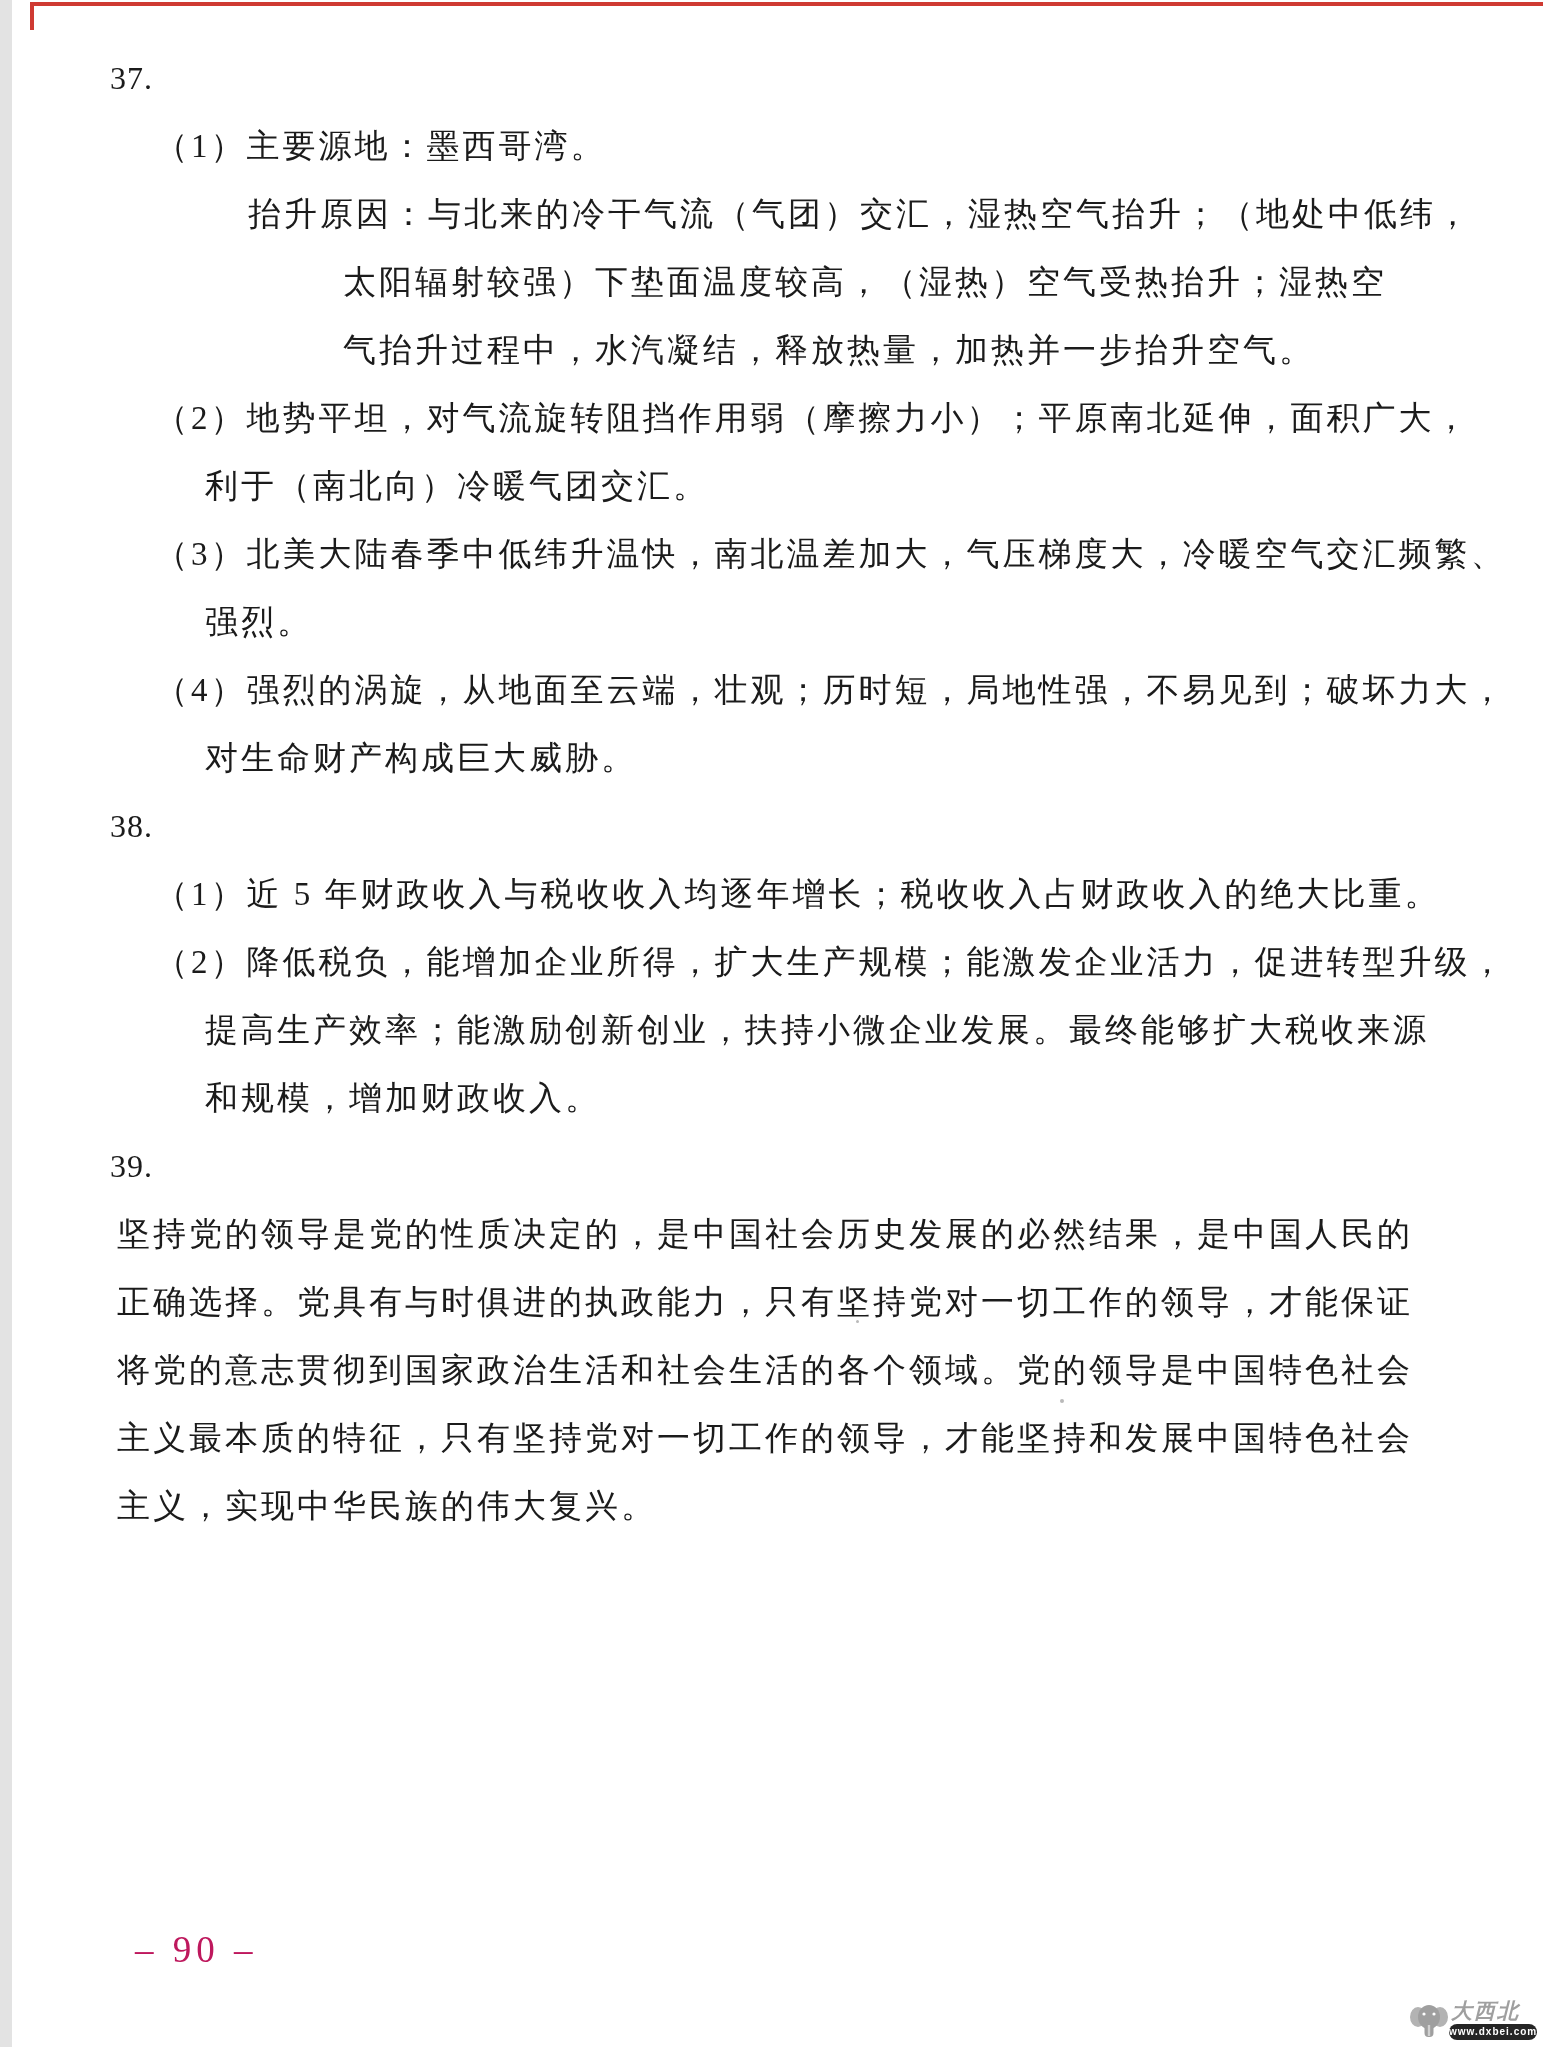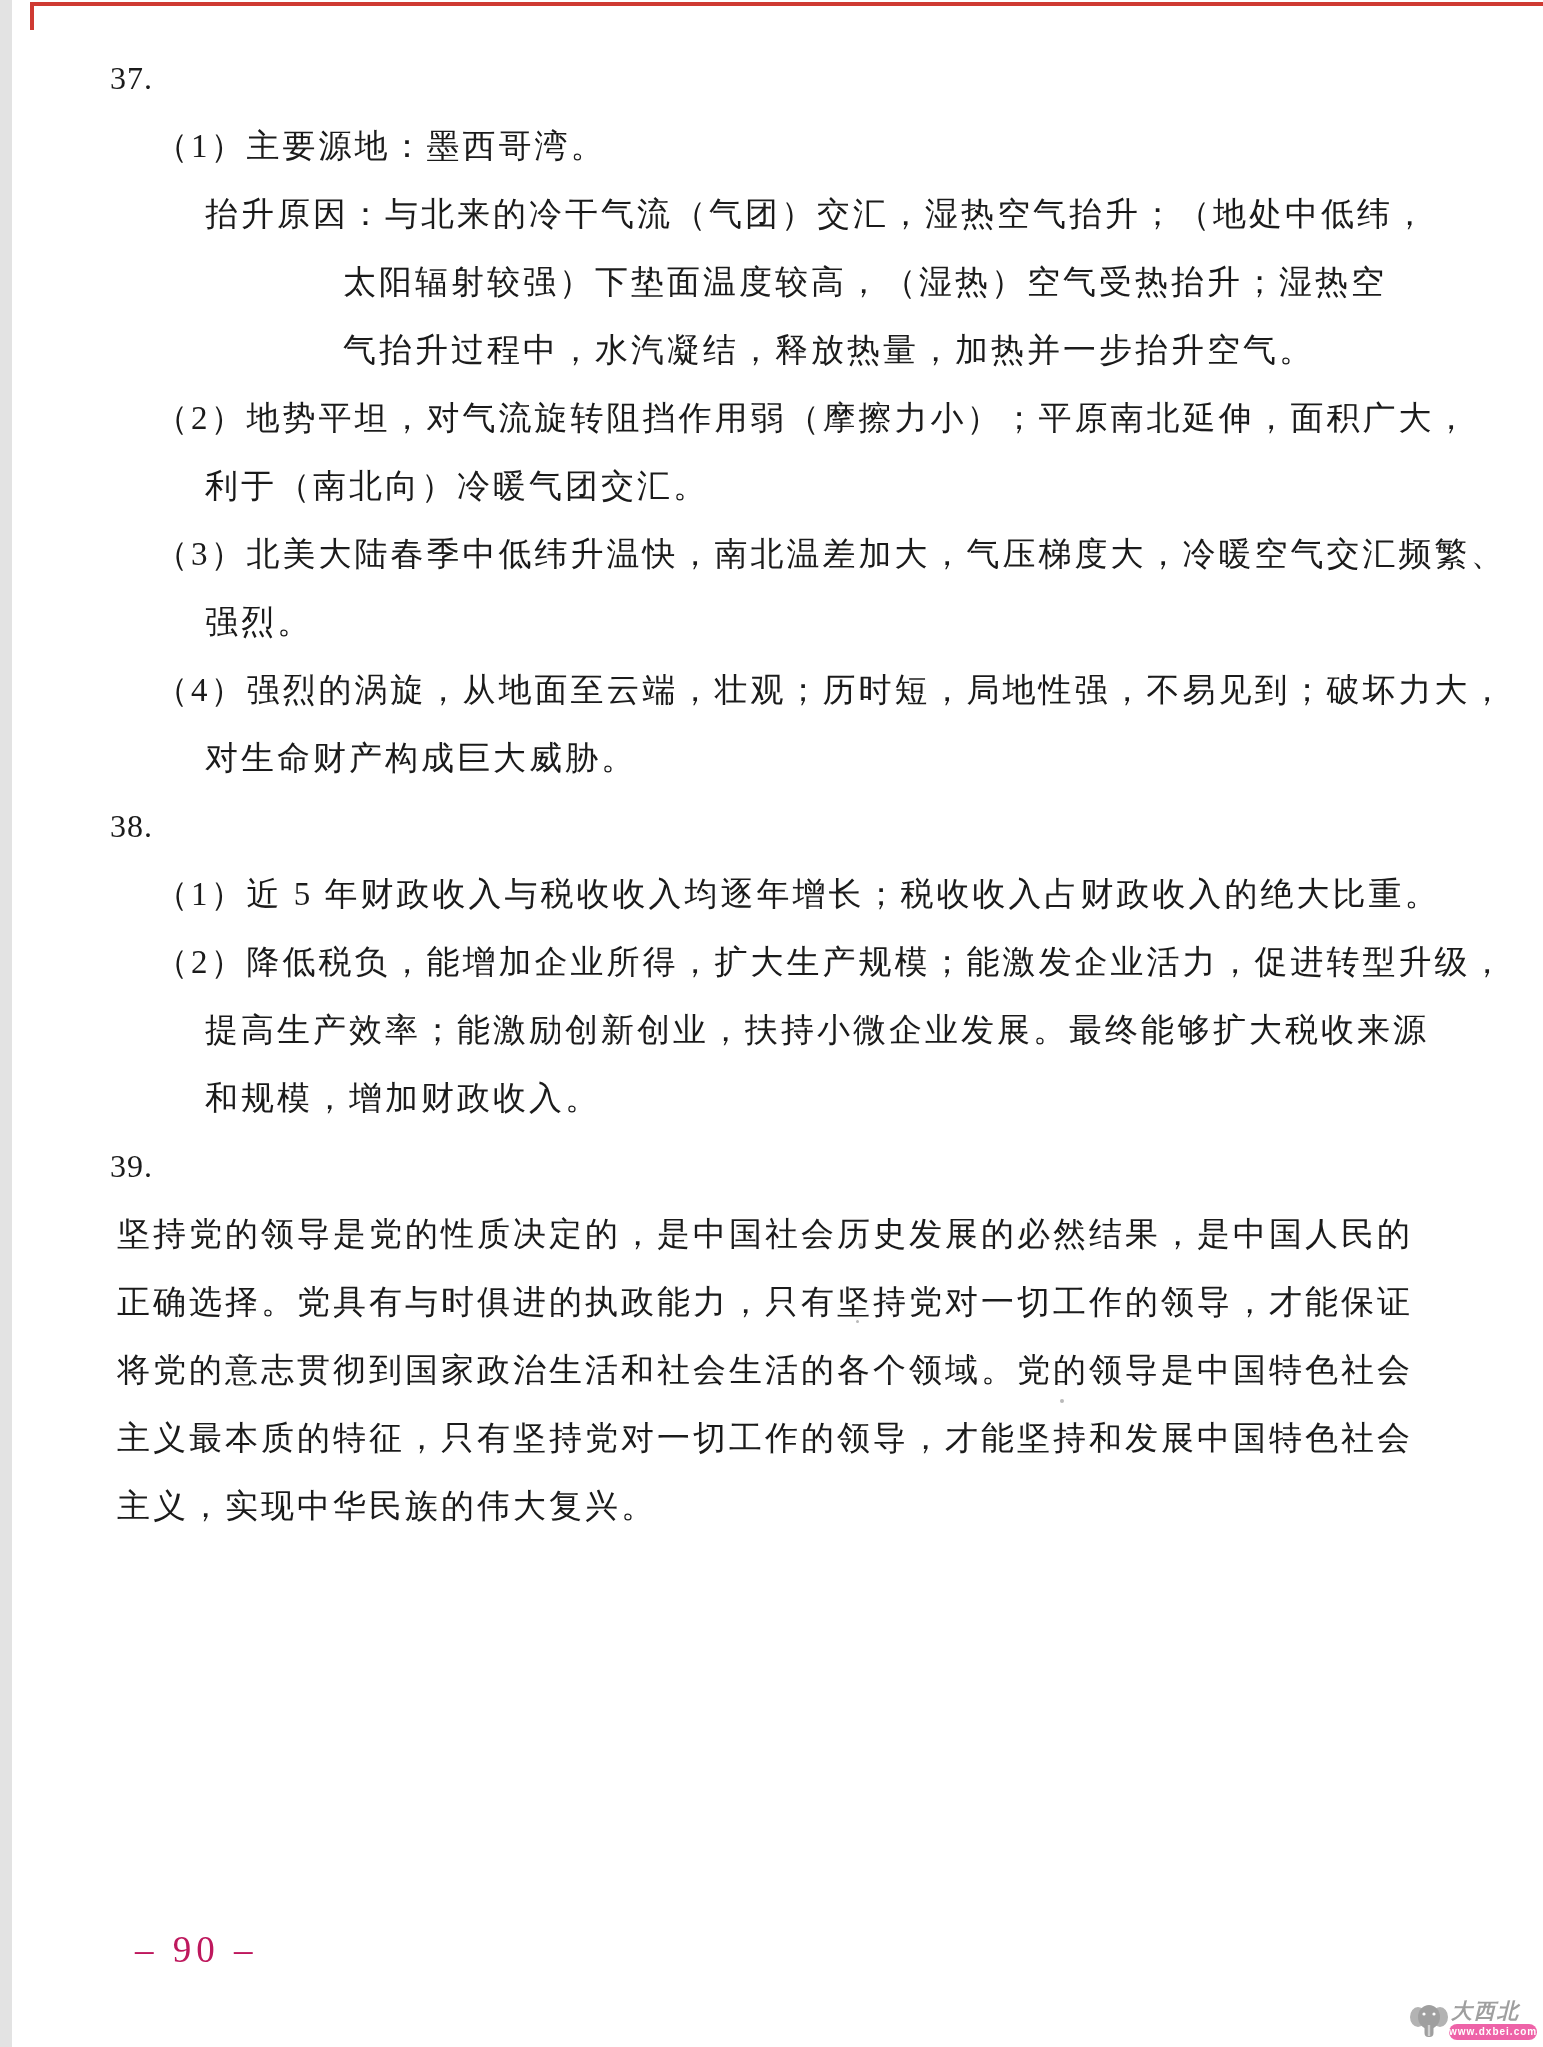--- a/index.html
+++ b/index.html
@@ -44,21 +44,21 @@
   .line {
     height: 68px;
     line-height: 68px;
     font-size: 33px;
     letter-spacing: 3px;
     white-space: nowrap;
   }
   .line.section { padding-left: 110px; font-size: 32px; letter-spacing: 1px; }
   .line.item    { padding-left: 155px; }
   .line.cont    { padding-left: 205px; }
-  .line.sub     { padding-left: 205px; }
+  .line.sub     { padding-left: 205px; margin-left: 43px; }
   .line.sub2    { padding-left: 343px; }
   .line.para    { padding-left: 117px; }
 
   .page-number {
     position: absolute;
     left: 135px; top: 1928px;
     font-size: 37px;
     letter-spacing: 5px;
     color: #be185d;
   }
@@ -92,21 +92,21 @@
     line-height: 24px;
     letter-spacing: 2px;
     color: #8f8f8f;
     white-space: nowrap;
   }
   .wm-url {
     position: absolute;
     left: 40px; top: 25px;
     width: 88px;
     box-sizing: border-box;
-    background: #ec4899;
+    background: #000000;
     border-radius: 9px;
     color: #ffffff;
     font-family: "Liberation Sans", sans-serif;
     font-weight: bold;
     font-size: 10px;
     line-height: 16px;
     text-align: center;
     letter-spacing: 1px;
   }
 </style>

